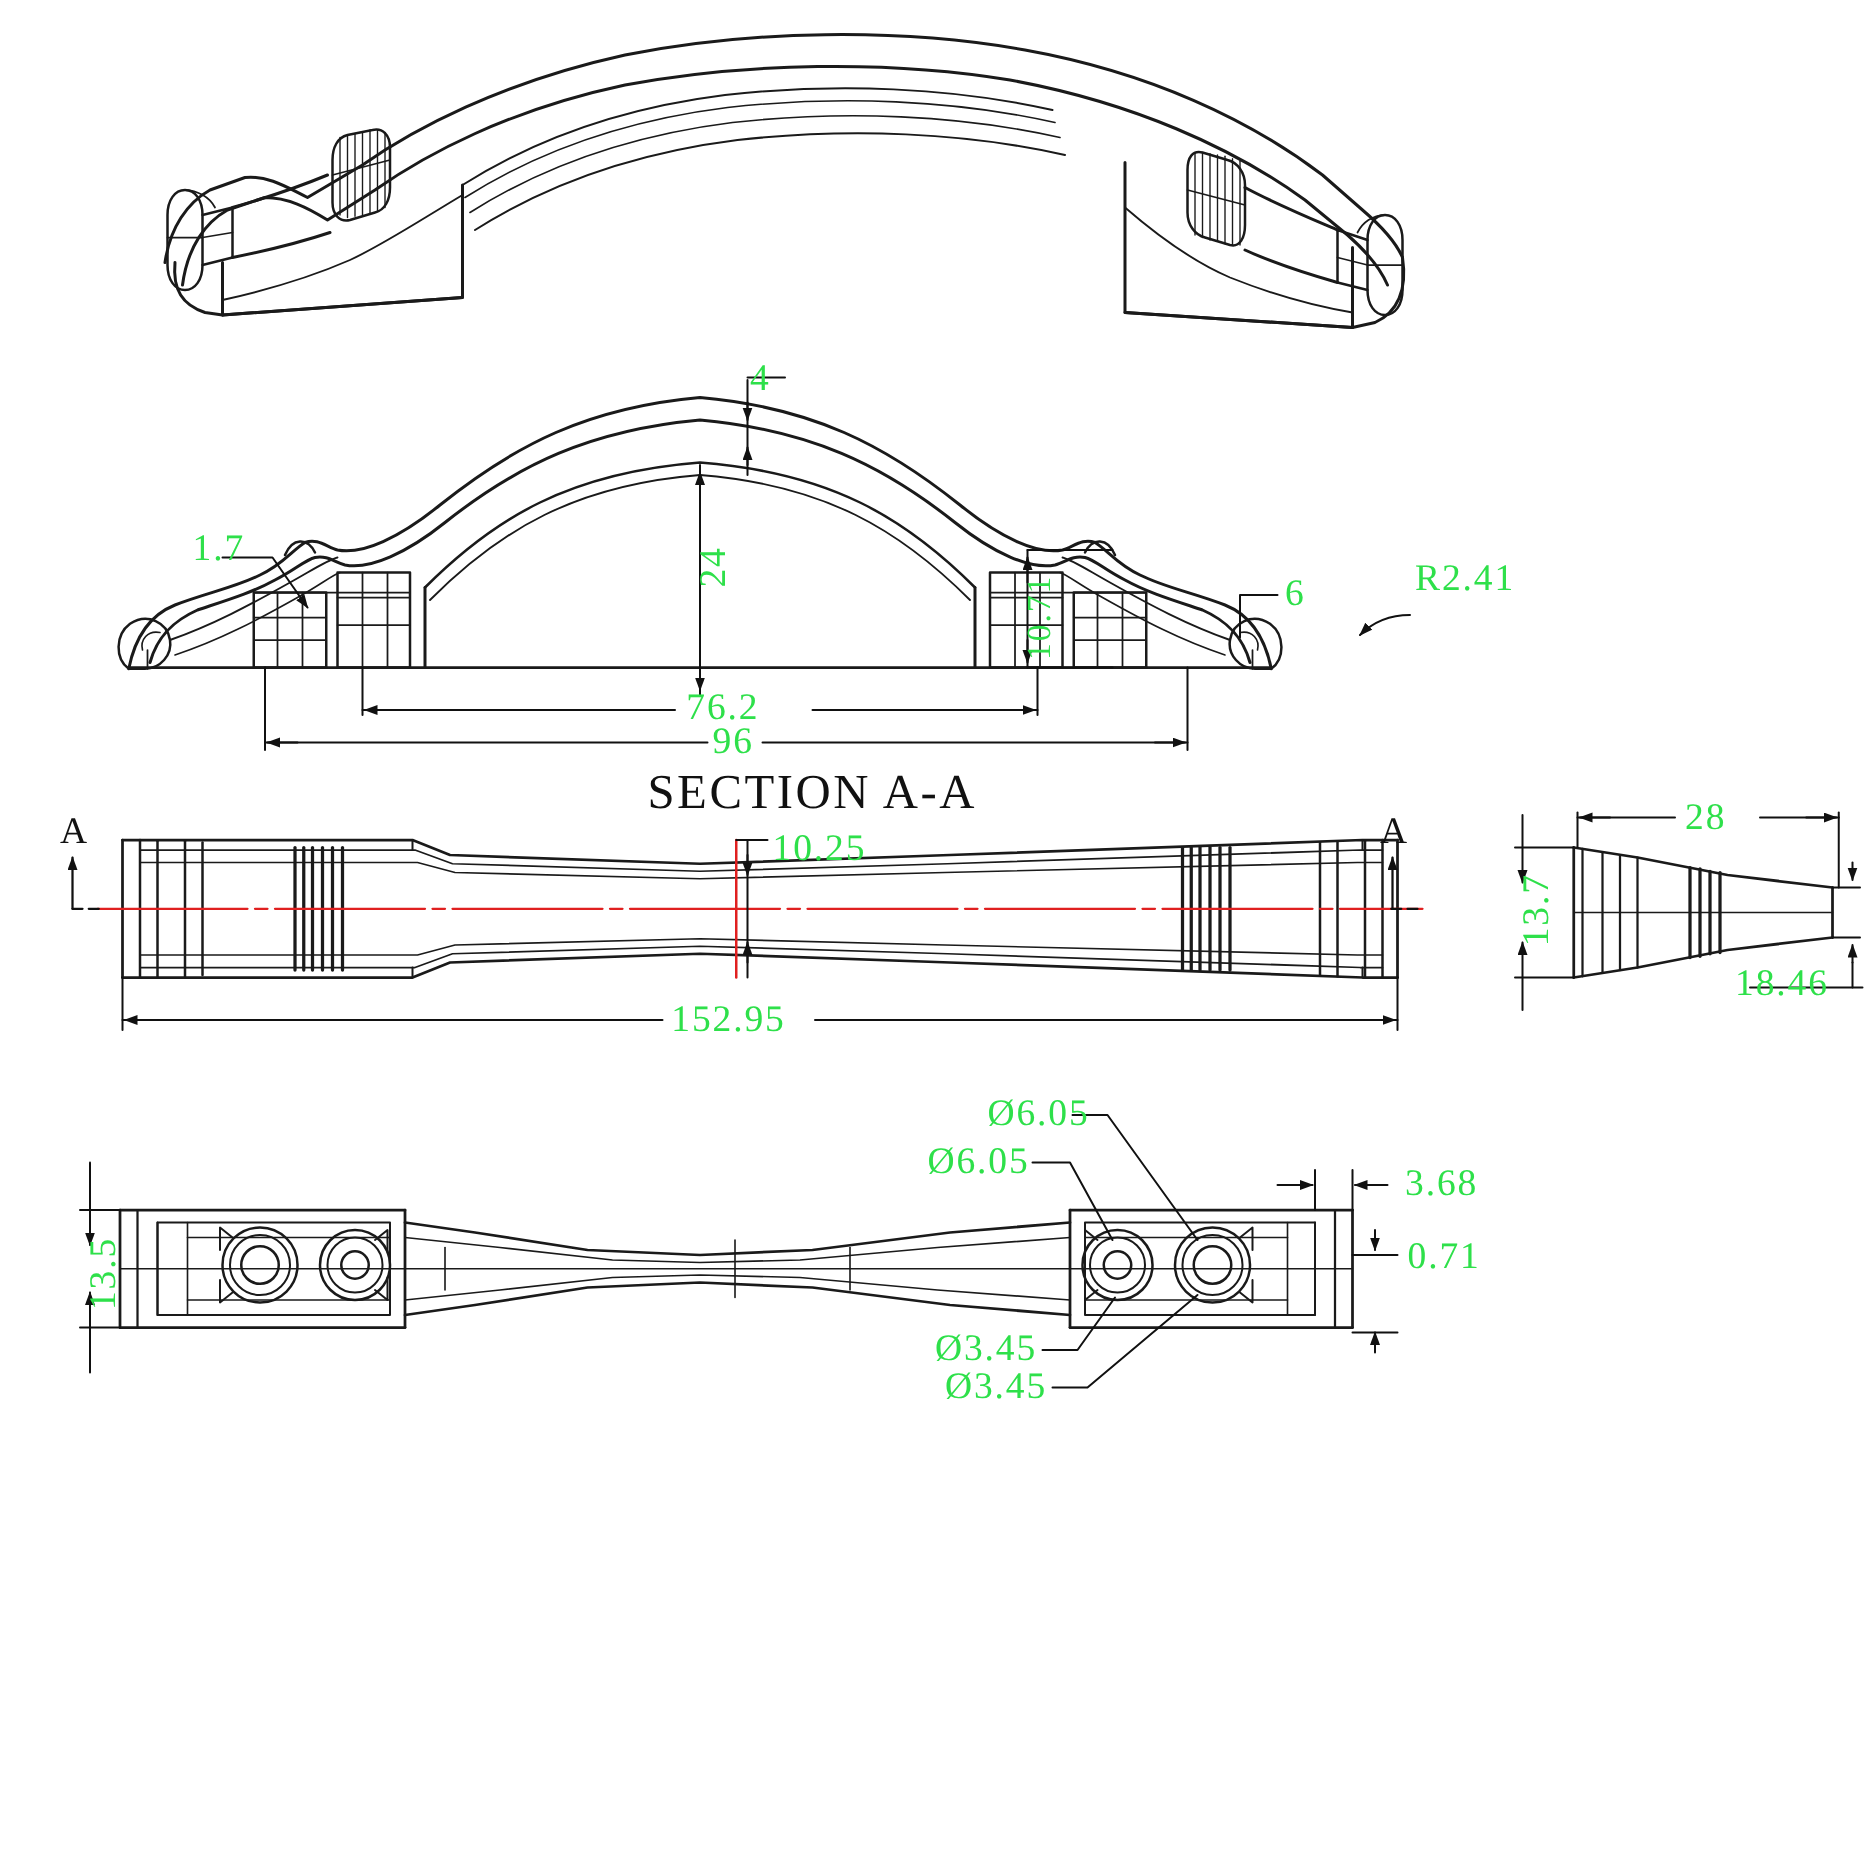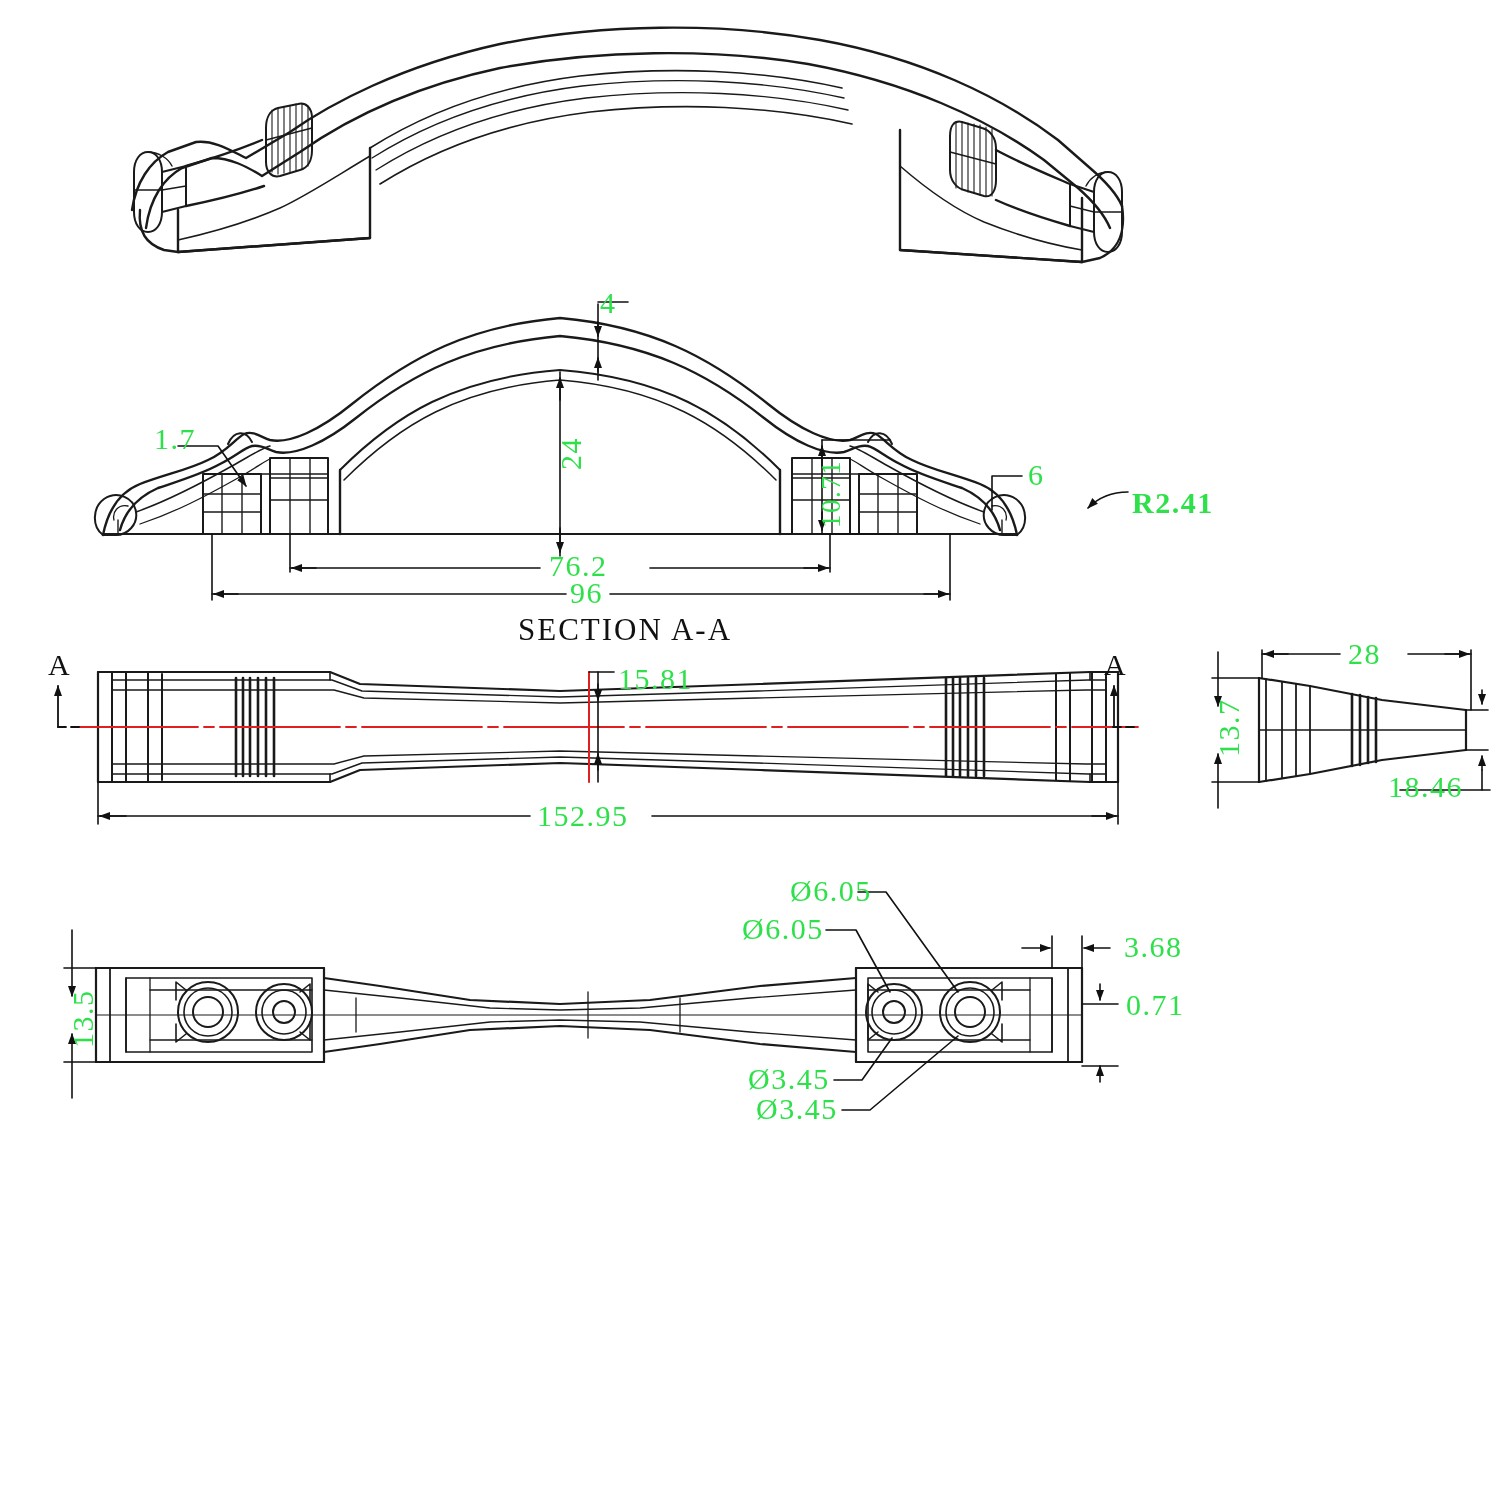--- a/index.html
+++ b/index.html
@@ -519,33 +519,33 @@
 <div class="dimtext" style="left:600px;top:288px;">4</div>
 
 <div class="dimtext vert" style="left:556px;top:470px;">24</div>
 
 <div class="dimtext" style="left:118px;top:424px;margin-left:36px;">1.7</div>
 
 <div class="dimtext vert" style="left:818px;top:528px;font-size:27px;">10.71</div>
 
 <div class="dimtext" style="left:1028px;top:460px;">6</div>
 
-<div class="dimtext" style="left:1132px;top:488px;font-weight:bold;">R2.41</div>
+<div class="dimtext" style="left:1132px;top:448px;">R2.41</div>
 
 <div class="dimtext" style="left:549px;top:551px;">76.2</div>
 
 <div class="dimtext" style="left:570px;top:578px;">96</div>
 
-<div class="blacktext" style="left:518px;top:614px;font-size:31px;">SECTION A-A</div>
+<div class="blacktext" style="left:518px;top:614px;font-size:39px;">SECTION A-A</div>
 
 <div class="marker" style="left:48px;top:650px;">A</div>
 
 <div class="marker" style="left:1104px;top:650px;">A</div>
 
-<div class="dimtext" style="left:618px;top:664px;">15.81</div>
+<div class="dimtext" style="left:618px;top:664px;">10.25</div>
 
 <div class="dimtext" style="left:537px;top:801px;">152.95</div>
 
 <div class="dimtext" style="left:1348px;top:639px;text-align:center;">28</div>
 
 <div class="dimtext vert" style="left:1214px;top:757px;">13.7</div>
 
 <div class="dimtext" style="left:1388px;top:772px;">18.46</div>
 
 <div class="dimtext vert" style="left:68px;top:1048px;">13.5</div>

